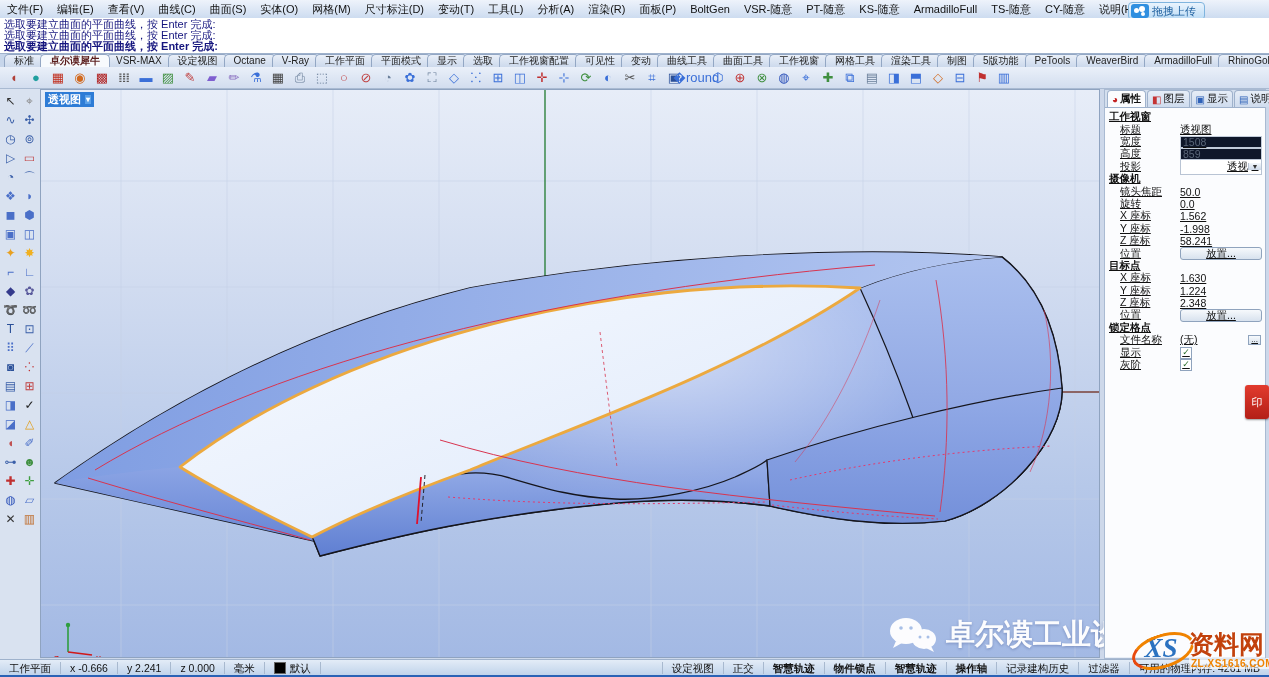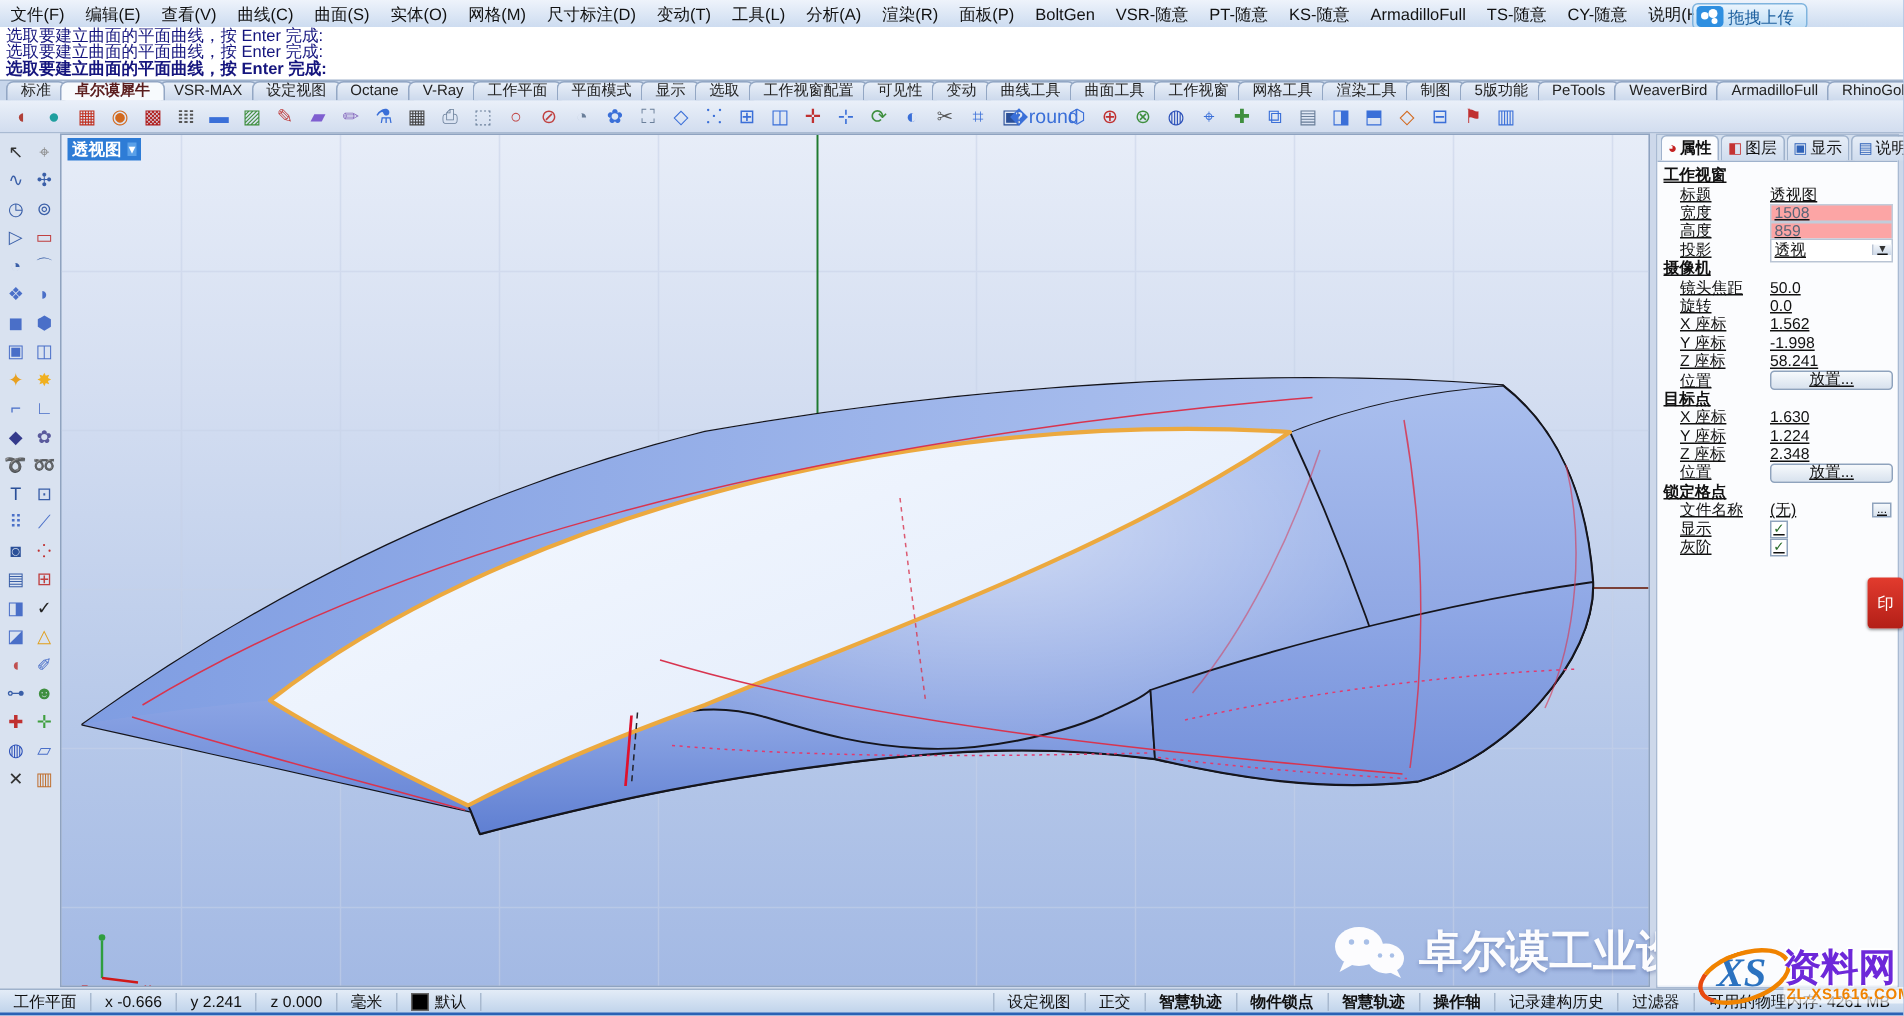--- a/index.html
+++ b/index.html
@@ -59,23 +59,23 @@
     border-bottom:none;border-radius:4px 4px 0 0;background:linear-gradient(#e6edf7,#cfdcee);margin-right:1px;white-space:nowrap;}
   .ptab.active{background:#fbfcfe;font-weight:bold;}
   .pticon{font-style:normal;font-size:10px;}
   #panel-body{background:#fbfcfe;border-top:1px solid #9fb2cc;height:calc(100% - 18px);padding:3px 3px 0 3px;box-sizing:border-box;overflow:hidden;text-decoration:underline;}
   .prow{display:flex;align-items:center;height:12.4px;font-size:10.5px;}
   .prow.section .pr-label{font-weight:bold;padding-left:1px;}
   .pr-label{width:72px;padding-left:12px;white-space:nowrap;overflow:hidden;box-sizing:border-box;flex:none;}
   .pr-val{flex:1;display:flex;align-items:center;min-width:0;}
   .pr-text{white-space:nowrap;}
   .pr-arrow,.pr-dots{display:none;}
-  .pr-val.disabled .pr-text{background:#fca5a5;color:#5a6678;border:1px solid #c2ccda;flex:1;padding:0 2px;height:10px;line-height:10px;}
+  .pr-val.disabled .pr-text{background:#0f172a;color:#5a6678;border:1px solid #c2ccda;flex:1;padding:0 2px;height:10px;line-height:10px;}
   .pr-val.dropdown{border:1px solid #b9c4d4;background:#fff;}
-  .pr-val.dropdown .pr-text{flex:1;padding-left:2px;}
+  .pr-val.dropdown .pr-text{flex:1;padding-left:2px;text-align:right;}
   .pr-val.dropdown .pr-arrow{display:block;width:12px;text-align:center;font-size:7px;
      background:linear-gradient(#f4f7fb,#ccd8e8);border-left:1px solid #b9c4d4;color:#333;}
   .pr-val.button .pr-text{flex:1;text-align:center;border:1px solid #8fa3bd;border-radius:3px;
      background:linear-gradient(#f6f9fc,#d8e2ee);height:11px;line-height:11px;}
   .pr-val.check .pr-text{width:10px;height:10px;border:1px solid #8fa3bd;background:#fff;
      font-size:9px;line-height:9px;text-align:center;color:#2a6d2a;}
   .pr-val.file .pr-text{flex:1;}
   .pr-val.file .pr-dots{display:block;border:1px solid #8fa3bd;background:linear-gradient(#f6f9fc,#d8e2ee);
      font-size:8px;line-height:8px;padding:0 2px;margin-right:1px;}
   #seal{position:absolute;right:-4px;top:295px;width:24px;height:34px;background:linear-gradient(#e23b2e,#b31f17);
@@ -90,21 +90,21 @@
   .scell.spacer{flex:1;border-right:1px solid #a8b9cf;}
   .scell.mem{border-right:none;}
   .scell.swatch-cell::before{content:"";width:10px;height:10px;background:#000;display:inline-block;margin-right:4px;border:1px solid #666;}
   #bottom-edge{position:absolute;left:0;top:675px;width:1269px;height:2px;background:#2a62b5;}
   
   #wm-corner{position:absolute;right:2px;top:628px;width:132px;height:48px;z-index:20;}
   #wm-xs{position:absolute;left:0;top:4px;width:52px;height:32px;font-family:"Liberation Serif",serif;
     font-style:italic;font-weight:bold;font-size:27px;color:#2b72c0;text-align:center;line-height:32px;}
   #wm-xs::before{content:"";position:absolute;left:-4px;top:2px;width:58px;height:28px;border:3px solid #f08300;
     border-radius:50%;transform:rotate(-18deg);border-left-color:#e84a10;}
-  #wm-title{position:absolute;left:54px;top:0;font-size:25px;font-weight:bold;color:#6d28d9;
+  #wm-title{position:absolute;left:54px;top:0;font-size:25px;font-weight:bold;color:#c2410c;
     text-shadow:1px 1px 0 #fff,-1px -1px 0 #fff;white-space:nowrap;}
   #wm-url{position:absolute;left:54px;top:30px;font-size:10px;font-weight:bold;color:#f08300;
     background:rgba(255,255,255,.65);padding:0 2px;letter-spacing:.5px;}
 </style>
 </head>
 <body>
 
 <div id="app">
 
   <div id="menubar">

